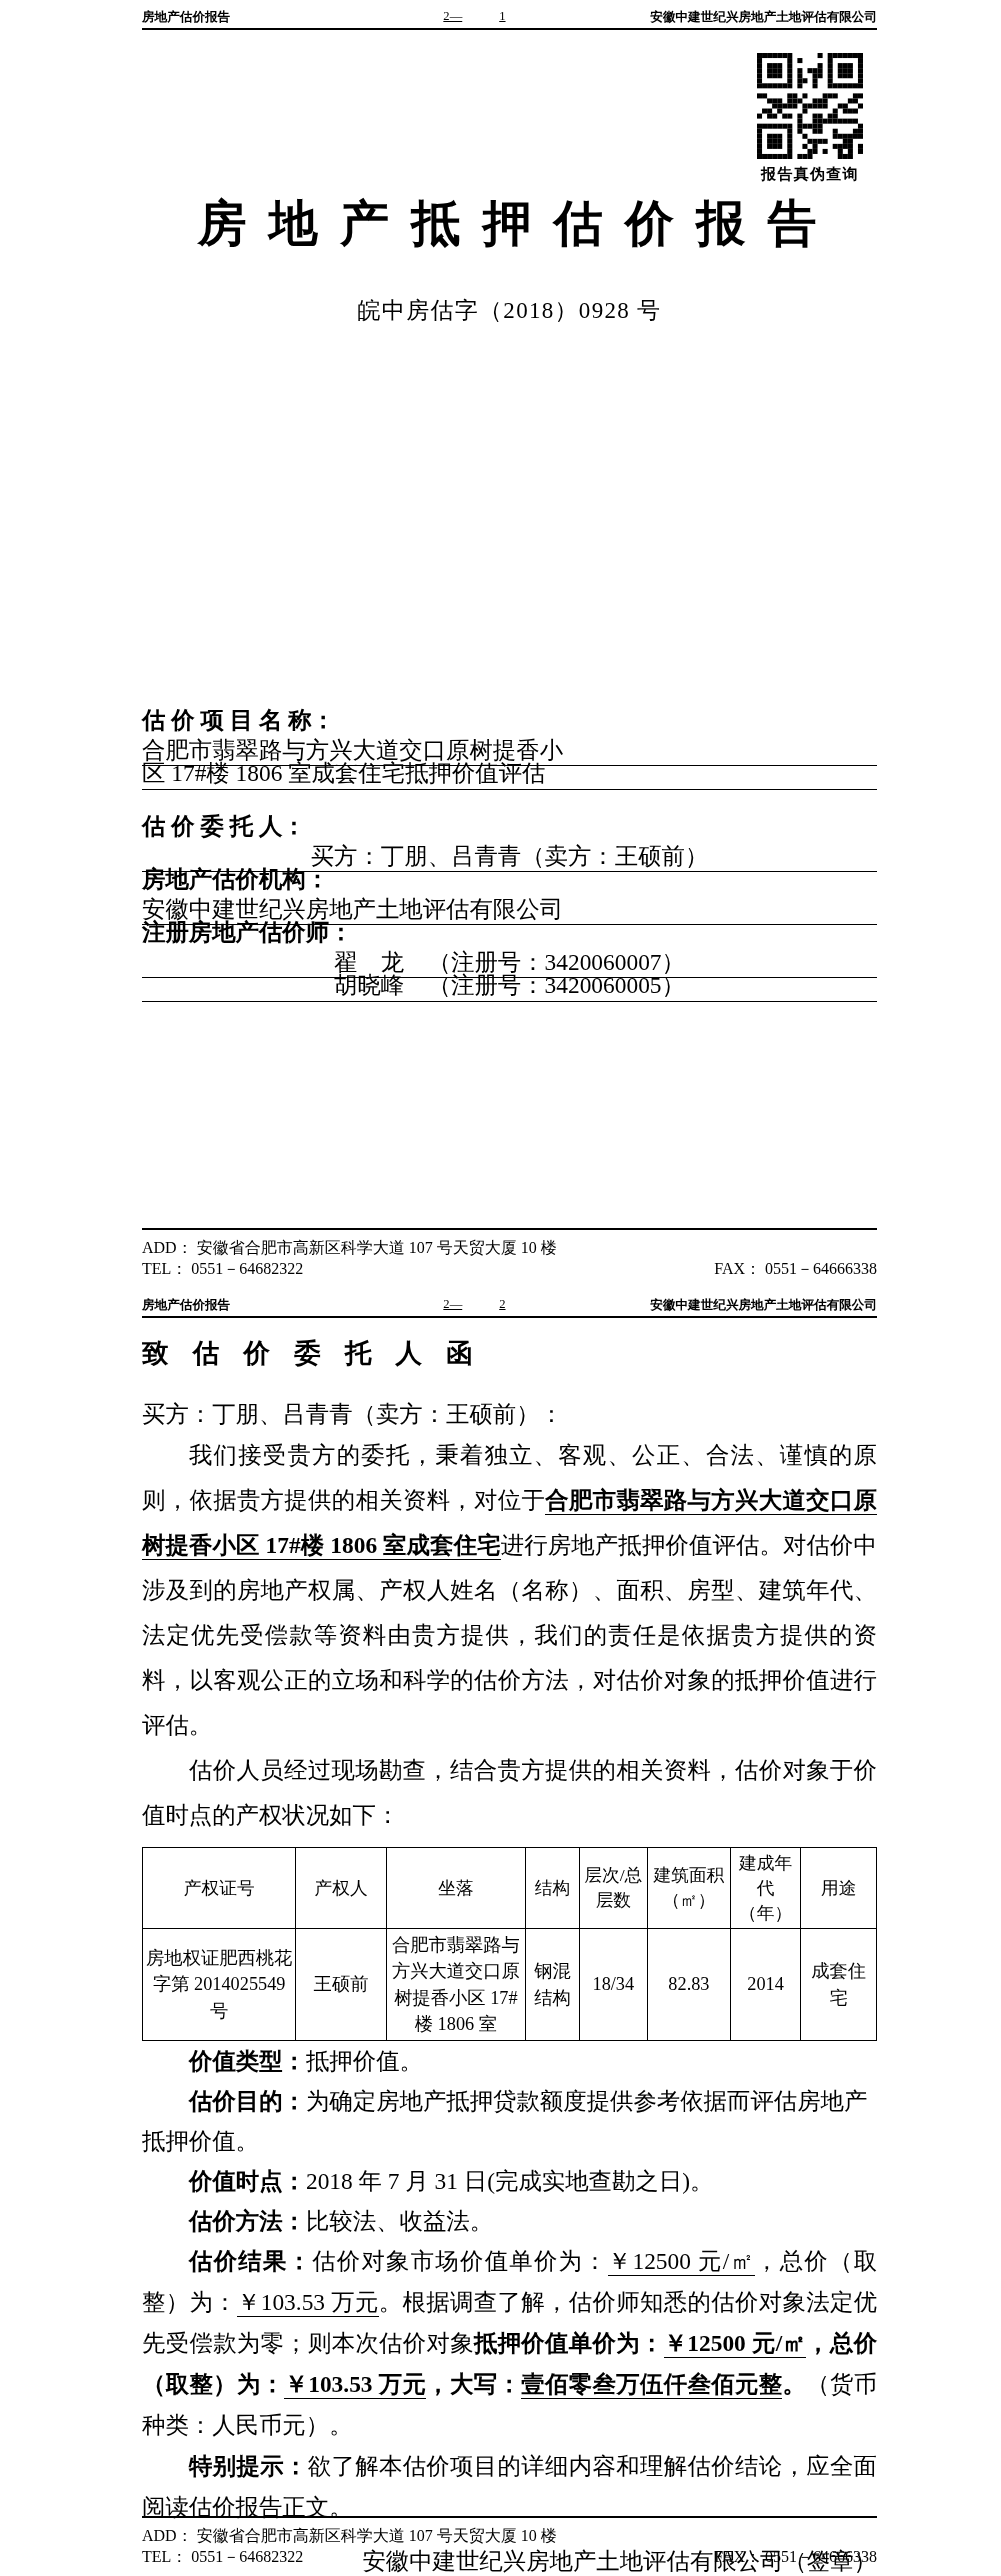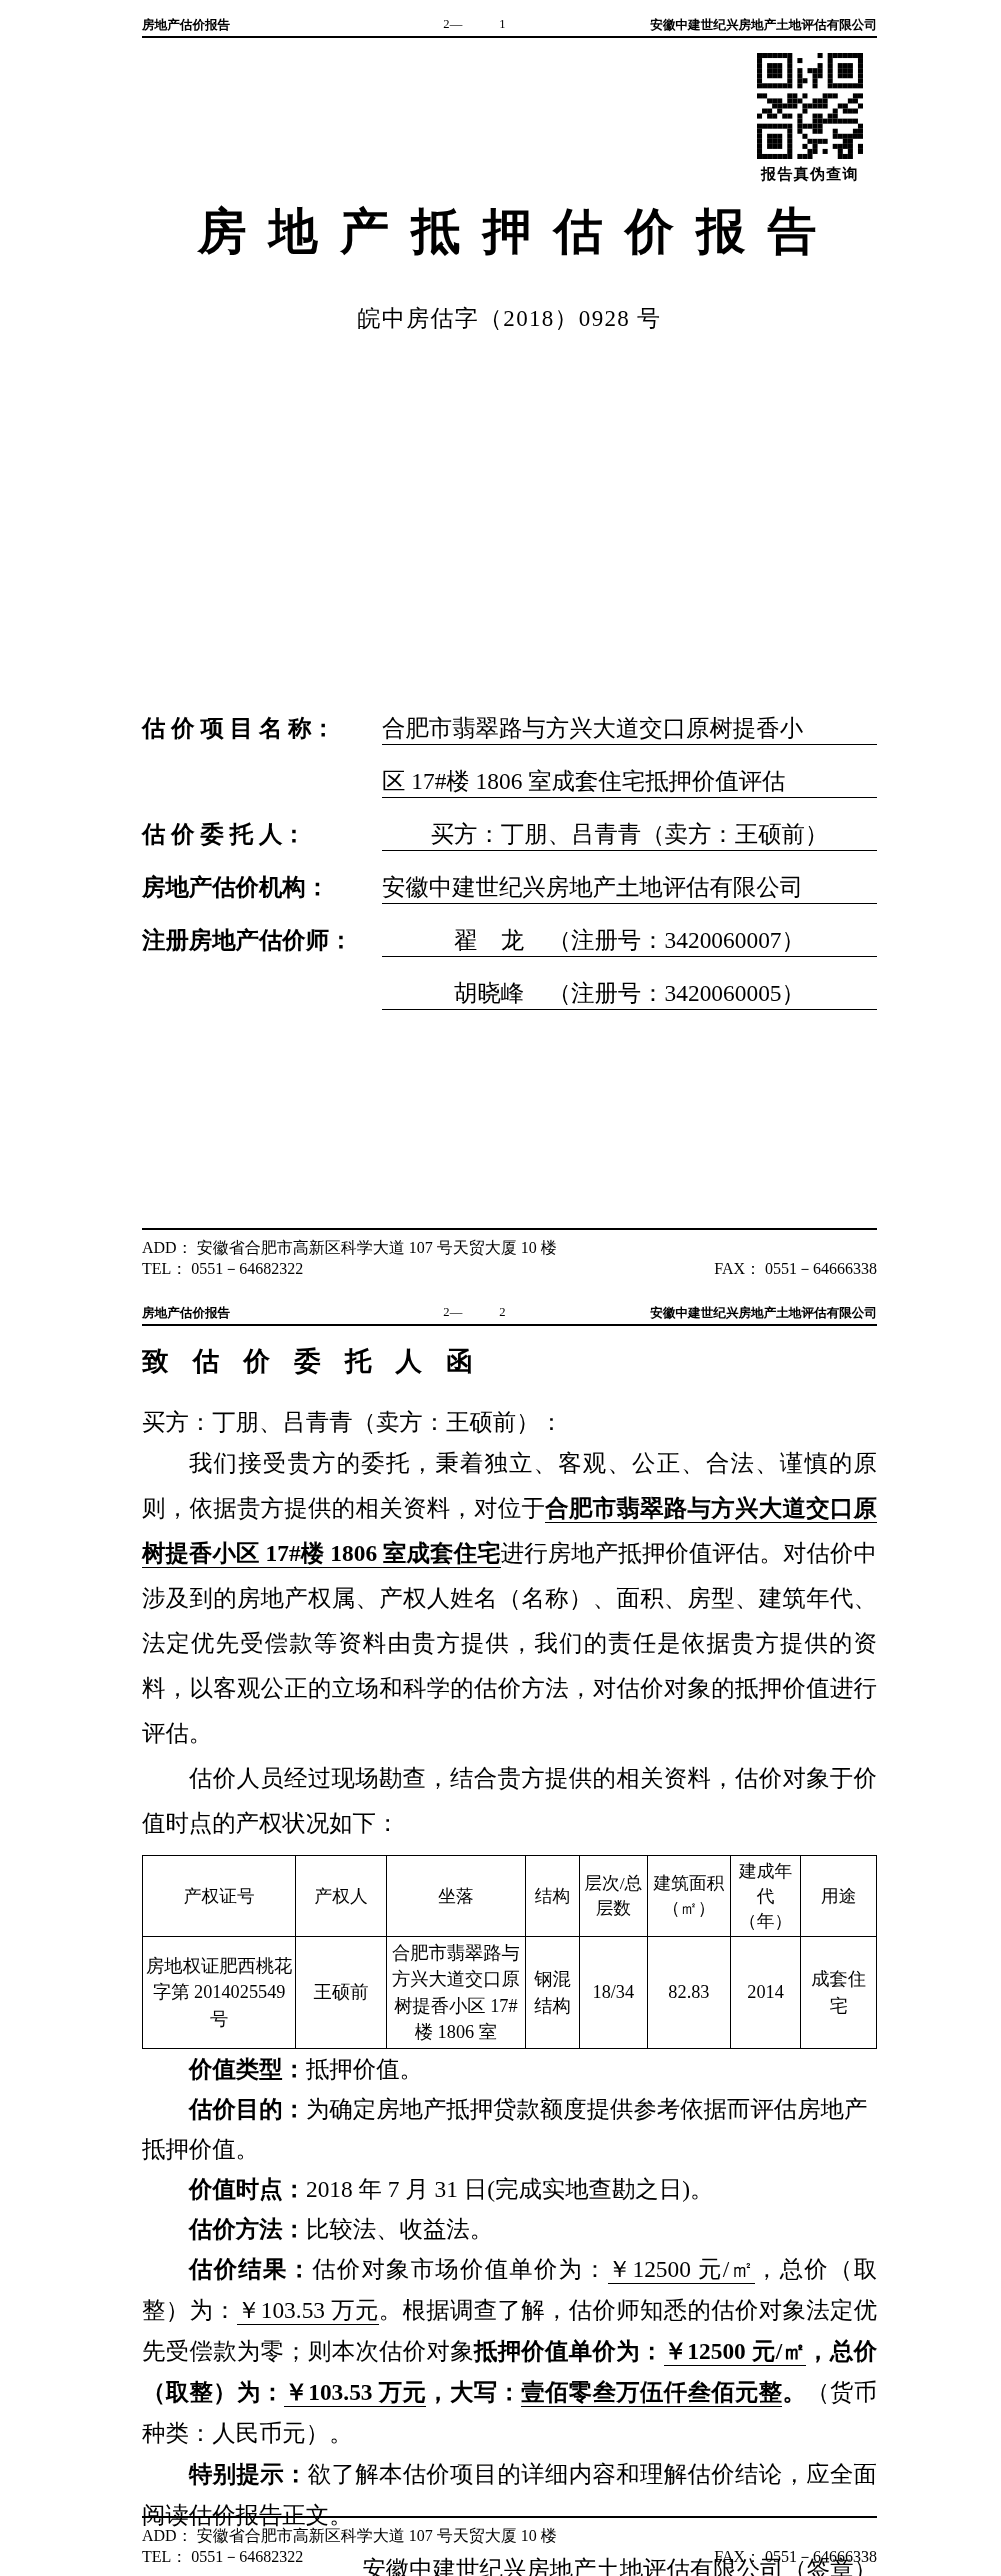--- a/index.html
+++ b/index.html
@@ -1,43 +1,43 @@
 <!DOCTYPE html>
 <html style="font-size:10px"><head>
 <meta charset="utf-8">
 <style>
   html,body{margin:0;padding:0;background:#fff;color:#000;}
   body{width:1002px;font-family:"Liberation Serif","DejaVu Serif",serif;-webkit-font-smoothing:antialiased;}
-  .page{position:relative;width:960px;height:1288px;box-sizing:border-box;padding:8px 83px 0 142px;overflow:hidden;background:#fff;}
+  .page{position:relative;width:960px;height:1288px;box-sizing:border-box;padding:0 83px 0 142px;overflow:hidden;background:#fff;}
 
   
   .phead{position:relative;padding-top:8.8px;height:19px;font-size:12.6px;font-weight:bold;
          font-family:"Liberation Sans","DejaVu Sans",sans-serif;}
   .phead .hl{float:left;}
   .phead .hr{float:right;}
-  .phead .hc{position:absolute;left:41%;top:8.8px;font-weight:normal;font-family:"Liberation Serif",serif;}
+  .phead .hc{position:absolute;left:41%;top:8.8px;font-weight:normal;font-family:"Liberation Serif",serif;text-decoration:underline;}
   .phead .hc .pg{margin-left:37px;}
   .hrule{clear:both;border-bottom:2.5px solid #000;}
 
   .pfoot{position:absolute;left:142px;right:83px;bottom:8.8px;font-size:16px;line-height:21px;}
   .pfoot .frule{border-bottom:2.5px solid #000;margin-bottom:7.6px;}
   .pfoot .fline2{display:flex;justify-content:space-between;}
 
   
   .qr-wrap{position:absolute;top:53px;right:93px;width:114px;text-align:center;}
   .qr-wrap svg{width:106px;height:106px;display:block;margin:0 auto;fill:#000;}
   .qr-cap{font-size:15px;font-weight:bold;margin-top:6.3px;
           font-family:"Liberation Sans","DejaVu Sans",sans-serif;letter-spacing:1.3px;}
 
   .cover-title{margin:159px 0 0;text-align:center;font-size:49px;line-height:69px;
                font-weight:bold;letter-spacing:5px;white-space:nowrap;}
   .doc-no{text-align:center;font-size:23px;margin-top:37px;letter-spacing:1.3px;}
 
   .info{margin-top:379px;font-size:23.4px;}
-  .irow{display:flex;height:32px;line-height:30px;margin-bottom:21px;}
+  .irow{display:flex;height:32px;line-height:30px;margin-bottom:21px;flex-direction:column;}
   .ilabel{width:240px;flex:none;font-weight:bold;white-space:nowrap;}
   .ivalue{flex:1;border-bottom:1.9px solid #000;white-space:nowrap;}
   .ivalue.center{text-align:center;}
 
   
   .letter-title{margin:19px 0 0;font-size:26.5px;font-weight:bold;
                 letter-spacing:8.8px;line-height:32px;}
   .salu{margin:26.5px 0 0;font-size:23.4px;line-height:38px;}
   .p{font-size:23.4px;line-height:45px;margin:0;text-indent:47px;text-align:justify;}
   .u{border-bottom:1.9px solid #000;padding-bottom:0.6px;}

